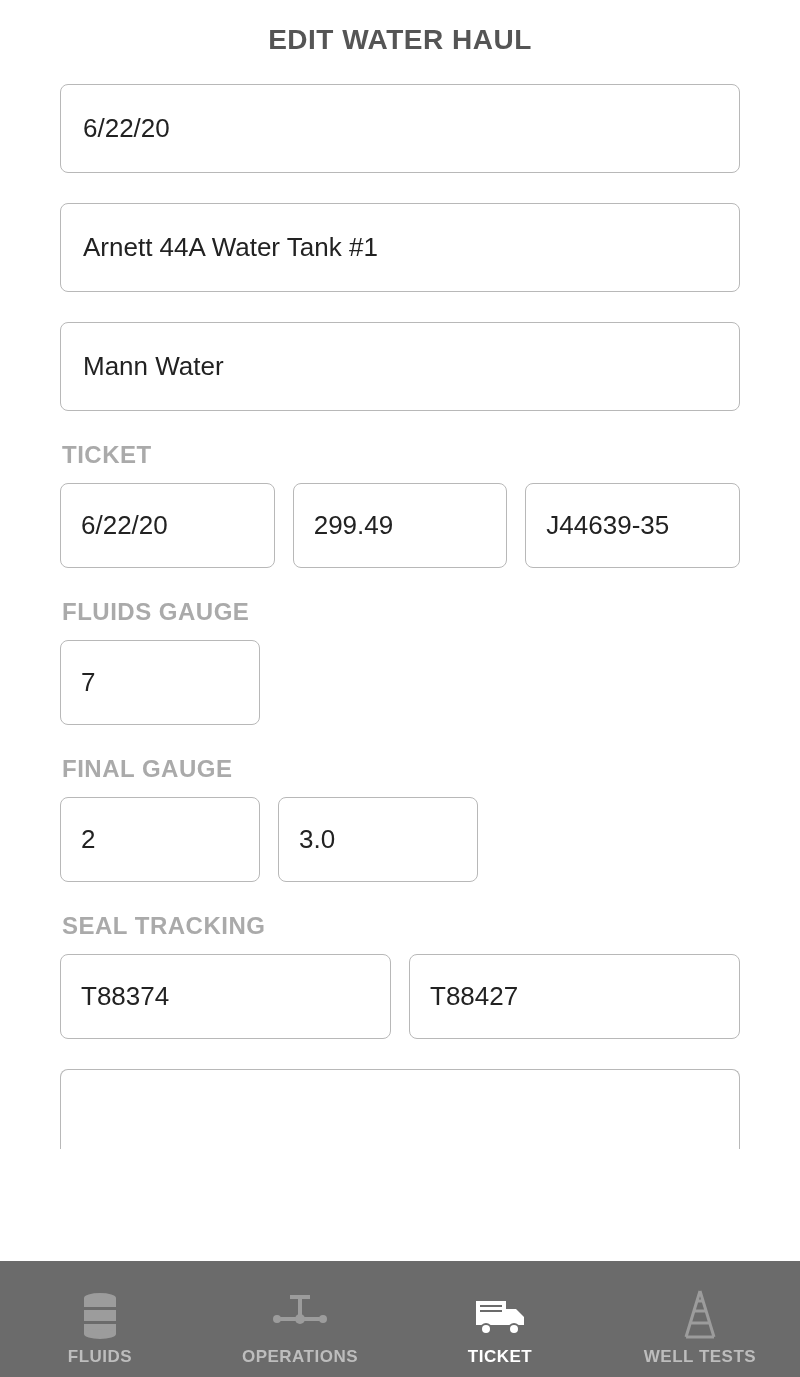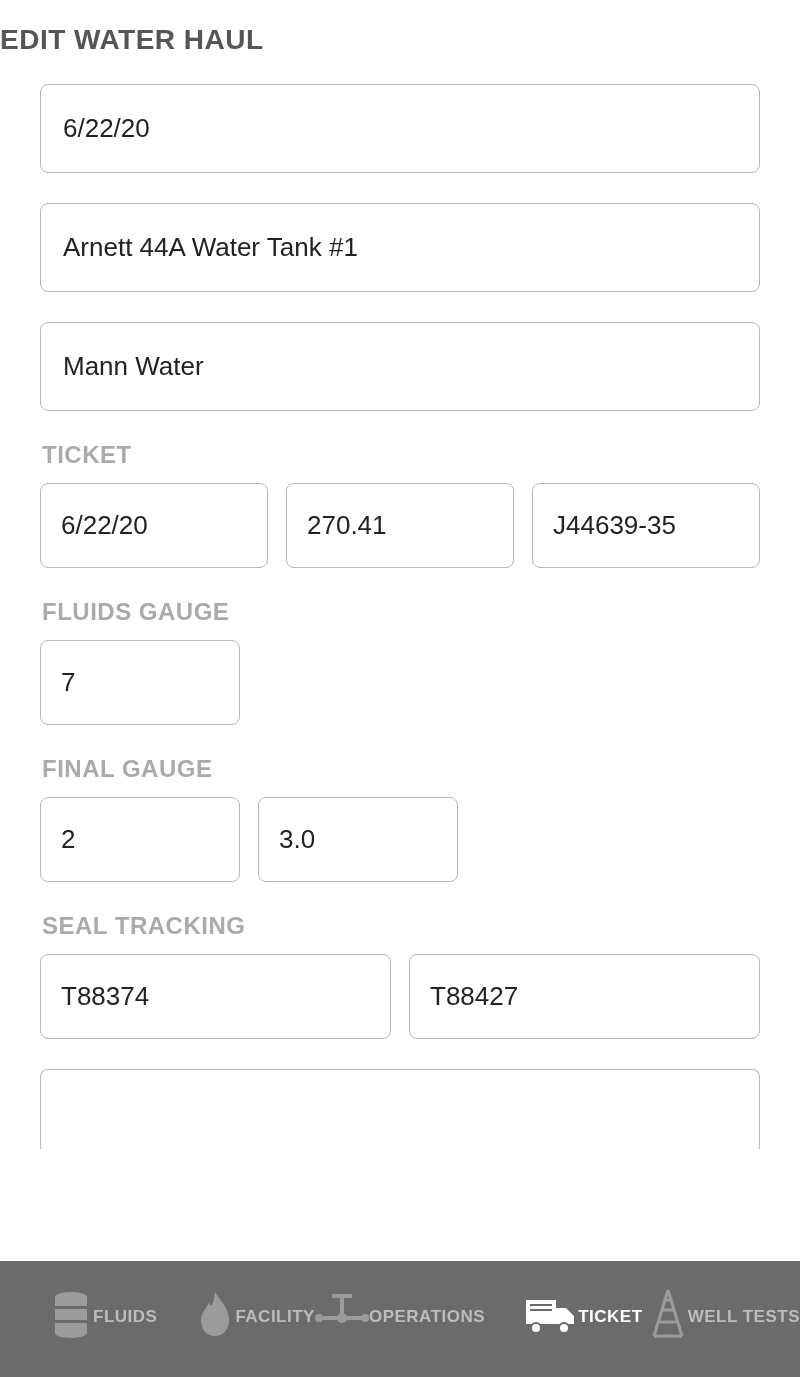--- a/index.html
+++ b/index.html
@@ -5,29 +5,29 @@
   * { box-sizing: border-box; margin: 0; padding: 0; }
   html, body {
     width: 800px;
     height: 1377px;
     font-family: -apple-system, "Helvetica Neue", Arial, sans-serif;
     background: #fff;
     overflow: hidden;
     position: relative;
   }
   .page-title {
-    text-align: left;
+    text-align: center;
     font-size: 28px;
     font-weight: 700;
     color: #555;
     letter-spacing: 0.5px;
     padding: 24px 0 28px 0;
   }
   .form {
-    padding: 0 40px;
+    padding: 0 60px;
   }
   .field {
     width: 100%;
     border: 1px solid #b8b8b8;
     border-radius: 8px;
     padding: 28px 22px;
     font-size: 26px;
     color: #222;
     background: #fff;
     margin-bottom: 30px;
@@ -64,21 +64,21 @@
   .tabbar {
     position: absolute;
     left: 0; right: 0; bottom: 0;
     height: 116px;
     background: #6b6b6b;
     display: flex;
   }
   .tab {
     flex: 1;
     display: flex;
-    flex-direction: row;
+    flex-direction: column;
     align-items: center;
     justify-content: flex-end;
     padding-bottom: 10px;
     color: #bdbdbd;
     cursor: pointer;
   }
   .tab.active { color: #fff; }
   .tab-label {
     font-size: 17px;
     font-weight: 600;
@@ -98,21 +98,21 @@
 
 <div class="form">
 
   <div class="field">6/22/20</div>
   <div class="field">Arnett 44A Water Tank #1</div>
   <div class="field">Mann Water</div>
 
   <div class="section-label">TICKET</div>
   <div class="row ticket">
     <div class="cell">6/22/20</div>
-    <div class="cell">270.41</div>
+    <div class="cell">299.49</div>
     <div class="cell">J44639-35</div>
   </div>
 
   <div class="section-label">FLUIDS GAUGE</div>
   <div class="row gauge">
     <div class="cell">7</div>
   </div>
 
   <div class="section-label">FINAL GAUGE</div>
   <div class="row gauge">
@@ -137,28 +137,20 @@
         <ellipse class="s" cx="22" cy="7" rx="16" ry="5"></ellipse>
         <rect class="s" x="6" y="7" width="32" height="36"></rect>
         <ellipse class="s" cx="22" cy="43" rx="16" ry="5"></ellipse>
         <rect x="3" y="16" width="38" height="3" fill="#6b6b6b"></rect>
         <rect x="3" y="30" width="38" height="3" fill="#6b6b6b"></rect>
       </svg>
     </span>
     <span class="tab-label">FLUIDS</span>
   </div>
 
-  <div class="tab">
-    <span class="tab-icon">
-      <svg width="40" height="50" viewBox="0 0 40 50">
-        <path class="s" d="M20 2 C26 12 34 18 34 30 C34 40 28 46 20 46 C12 46 6 40 6 30 C6 22 12 18 14 12 C15 18 18 18 20 2 Z"></path>
-      </svg>
-    </span>
-    <span class="tab-label">FACILITY</span>
-  </div>
 
   <div class="tab">
     <span class="tab-icon">
       <svg width="54" height="50" viewBox="0 0 54 50">
         <line class="sstroke" x1="4" y1="28" x2="50" y2="28" stroke-width="4"></line>
         <line class="sstroke" x1="27" y1="6" x2="27" y2="28" stroke-width="4"></line>
         <line class="sstroke" x1="17" y1="6" x2="37" y2="6" stroke-width="4"></line>
         <circle class="s" cx="27" cy="28" r="5"></circle>
         <circle class="s" cx="4" cy="28" r="4"></circle>
         <circle class="s" cx="50" cy="28" r="4"></circle>

